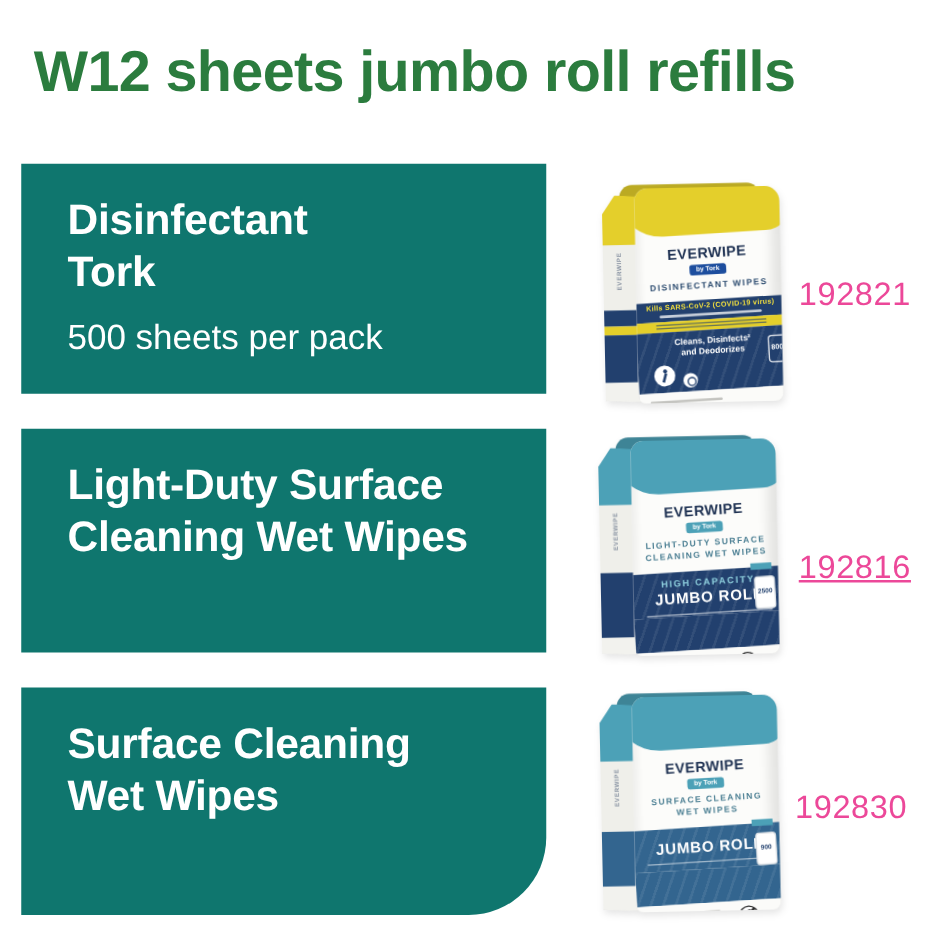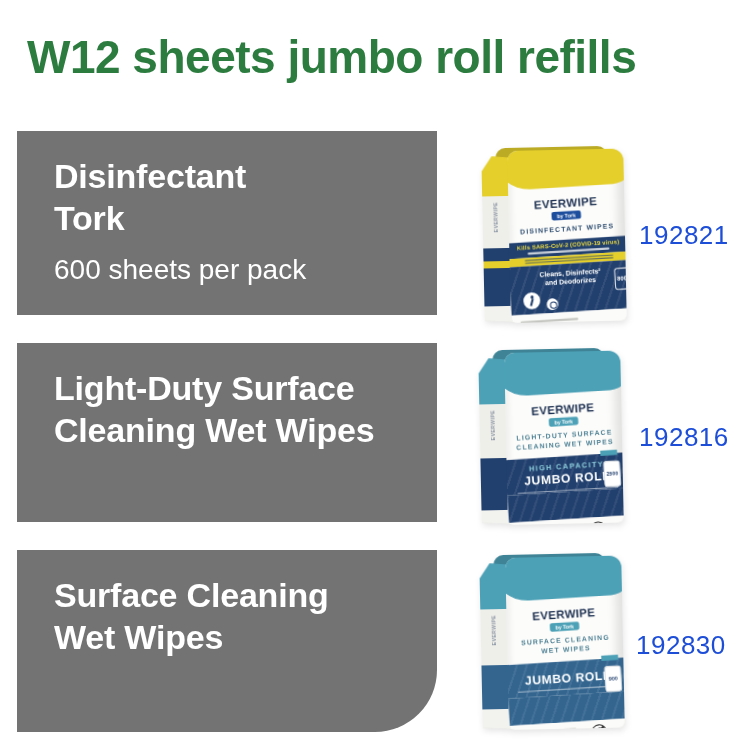--- a/index.html
+++ b/index.html
@@ -10,33 +10,33 @@
   }
   
   .page-title {
     position:absolute; left:27px; top:30px; width:700px;
     font-size:46px; font-weight:bold; letter-spacing:-0.5px;
     color:#2B7C3E; white-space:nowrap;
   }
   
   .panel {
     position:absolute; left:17px; width:420px;
-    background:#737373; color:#fff; padding:24px 28px 0 37px;
+    background:#0f766e; color:#fff; padding:24px 28px 0 37px;
   }
   .panel-1 { top:131px; height:184px; }
   .panel-2 { top:343px; height:179px; }
   .panel-3 { top:550px; height:182px; border-bottom-right-radius:62px; }
   .panel h2 { font-size:34px; line-height:42px; font-weight:bold; letter-spacing:-0.2px; }
   .panel .sheets { margin-top:15px; font-size:28px; font-weight:normal; }
   
   .code {
-    position:absolute; font-size:26px; color:#1d4ed8; letter-spacing:0.5px;
+    position:absolute; font-size:26px; color:#ec4899; letter-spacing:0.5px;
   }
   .code-1 { left:639px; top:220px; }
-  .code-2 { left:639px; top:422px; }
+  .code-2 { left:639px; top:438px;text-decoration:underline; }
   .code-3 { left:636px; top:630px; }
   
   .bag { position:absolute; width:142px; height:172px; transform:rotate(-1.2deg); filter:drop-shadow(1px 3px 3px rgba(0,0,0,0.10)); }
   .bag-1 { left:483px; top:150px; }
   .bag-2 { left:480px; top:352px; }
   .bag-3 { left:481px; top:557px; }
   .backflap { position:absolute; top:-3px; left:14px; width:112px; height:26px; border-radius:10px 10px 0 0; filter:brightness(0.82); }
   .gusset {
     position:absolute; left:0; top:5px; bottom:1px; width:30px;
     display:flex; flex-direction:column; overflow:hidden;
@@ -123,21 +123,21 @@
 </head>
 <body>
 
 <h1 class="page-title">W12 sheets jumbo roll refills</h1>
 
 <section class="panel panel-1">
   <h2>
     <span>Disinfectant</span><br>
     <span>Tork</span>
   </h2>
-  <div class="sheets">600 sheets per pack</div>
+  <div class="sheets">500 sheets per pack</div>
 </section>
 
 <div class="bag bag-1">
   <div class="backflap hood-yellow"></div>
   <div class="gusset">
     <div class="g-yellow" style="height:40px"></div>
     <div class="g-white" style="height:52px">
       <div class="gusset-text">EVERWIPE</div>
     </div>
     <div class="g-navy" style="height:13px"></div>

